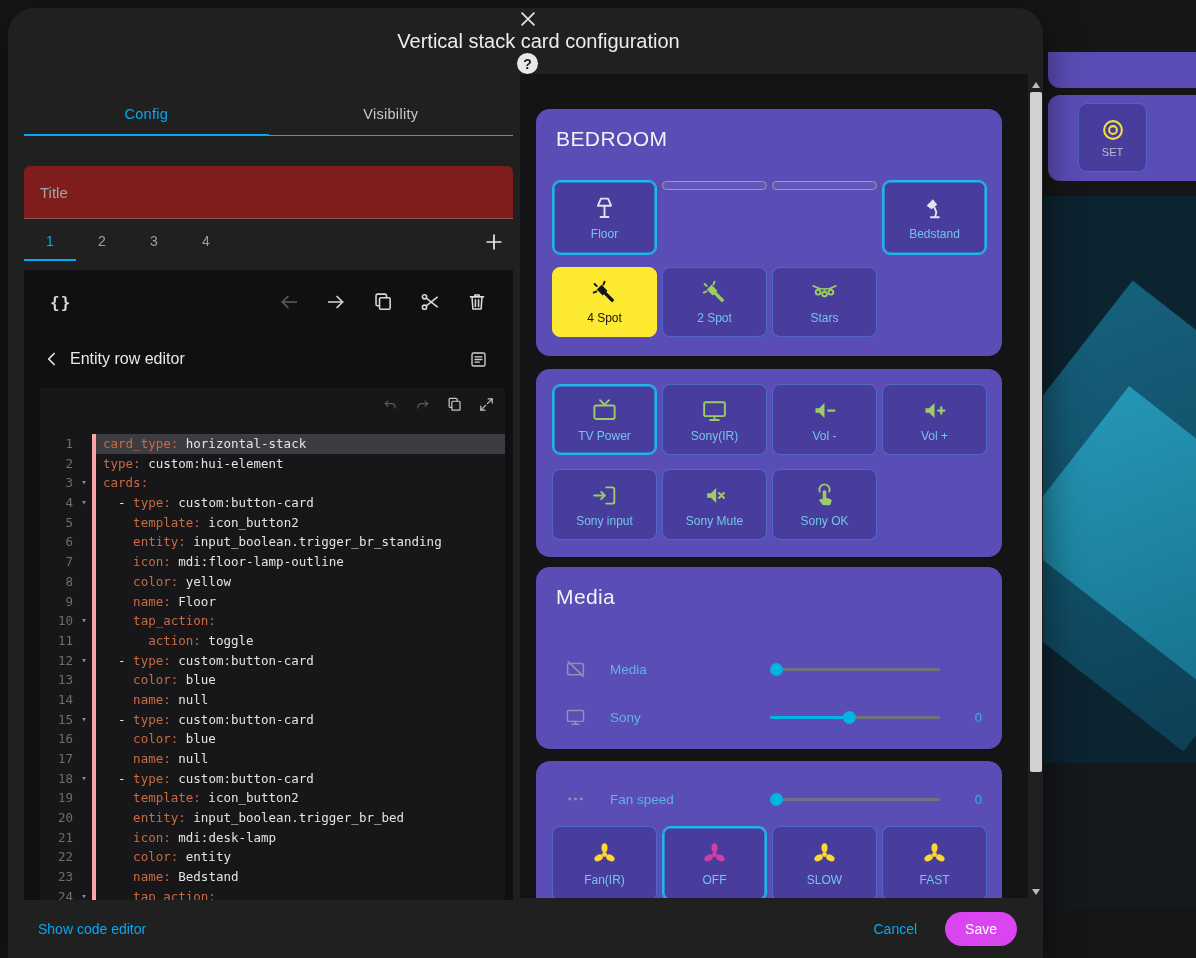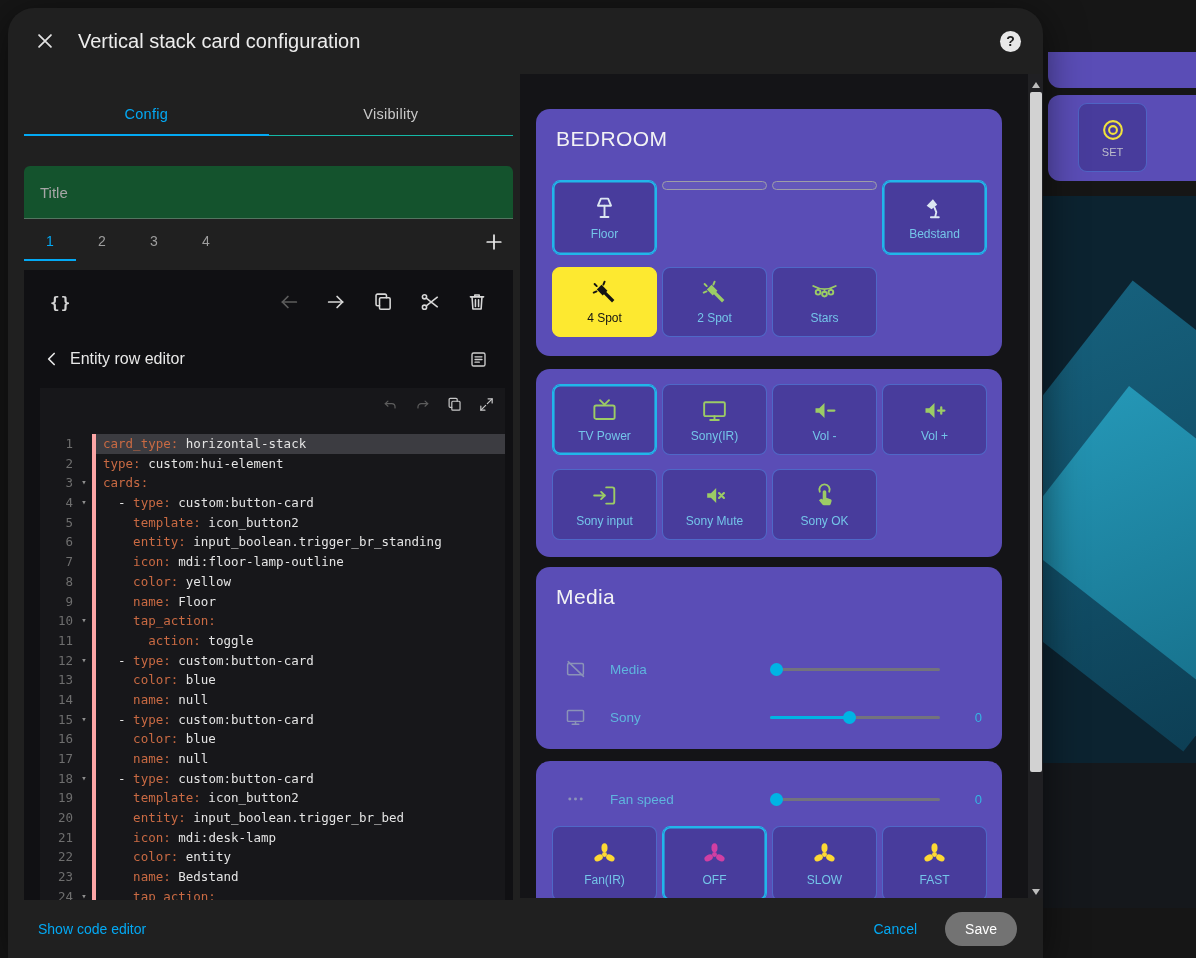--- a/index.html
+++ b/index.html
@@ -16,36 +16,36 @@
   .bg-setbtn .set-icn svg{width:26px;height:26px;}
   .set-lbl{font-size:11px;color:#bcbdcb;}
   .bg-photo{position:absolute;left:1043px;top:196px;width:153px;height:712px;background:#0c2330;overflow:hidden;}
   .ph1{position:absolute;left:-50px;top:150px;width:330px;height:340px;background:linear-gradient(120deg,#16607c,#0d3f55);transform:rotate(38deg);}
   .ph2{position:absolute;left:0px;top:250px;width:260px;height:190px;background:linear-gradient(120deg,#2496b5,#17718c);transform:rotate(38deg);}
   .ph3{position:absolute;left:0;bottom:0;width:100%;height:145px;background:#15181c;}
 
   
   .dialog{position:absolute;left:8px;top:8px;width:1035px;height:950px;background:#202020;border-radius:26px 26px 0 0;
     overflow:hidden;box-shadow:0 8px 40px rgba(0,0,0,.55);}
-  .dlg-header{height:66px;display:flex;align-items:center;padding:0 22px 0 26px;}
+  .dlg-header{height:66px;display:flex;align-items:center;padding:0 22px 0 26px;flex-direction:column;}
   .close{color:#e2e2e2;cursor:pointer;display:inline-flex;}
   .close svg{width:20px;height:20px;}
   .dlg-title{font-size:20px;font-weight:500;color:#ececec;margin-left:22px;}
   .hspacer{flex:1;}
   .help{width:21px;height:21px;border-radius:50%;background:#e8e8e8;color:#202020;font-weight:700;font-size:14px;
     display:flex;align-items:center;justify-content:center;cursor:pointer;}
 
   
   .left{position:absolute;left:16px;top:66px;width:489px;height:826px;}
   .tabs{position:absolute;top:18px;left:0;right:0;height:44px;display:flex;border-bottom:1px solid #14b8a6;}
   .tab{flex:1;display:flex;align-items:center;justify-content:center;font-size:14.5px;font-weight:500;color:#c9c9c9;
     letter-spacing:.3px;cursor:pointer;}
   .tab.active{color:#03a9f4;}
   .tab-underline{position:absolute;left:0;bottom:-1px;width:50%;height:2px;background:#03a9f4;}
-  .titlefield{position:absolute;top:92px;left:0;right:0;height:53px;background:#14532d;border-radius:6px 6px 0 0;
+  .titlefield{position:absolute;top:92px;left:0;right:0;height:53px;background:#7f1d1d;border-radius:6px 6px 0 0;
     border-bottom:1px solid rgba(160,160,160,.45);display:flex;align-items:center;cursor:text;}
   .tf-label{color:#a6a6a6;font-size:15px;padding-left:16px;}
   .pagetabs{position:absolute;top:148px;left:0;right:0;height:40px;display:flex;align-items:center;}
   .pt{width:52px;text-align:center;font-size:14px;color:#9e9e9e;padding:10px 0 12px;position:relative;cursor:pointer;}
   .pt.active{color:#03a9f4;}
   .pt.active::after{content:'';position:absolute;left:0;right:0;bottom:0;height:2px;background:#03a9f4;}
   .plus{margin-left:auto;margin-right:8px;color:#e8e8e8;cursor:pointer;display:inline-flex;}
   .plus svg{width:22px;height:22px;}
 
   .editor{position:absolute;top:196px;left:0;right:0;height:630px;background:#101013;}
@@ -111,21 +111,21 @@
   .sb-arrow.up{top:0;}
   .sb-arrow.down{bottom:0;}
   .sb-arrow.up::after{content:'';position:absolute;left:3.5px;top:4px;border:4px solid transparent;border-bottom:6px solid #bdbdbd;}
   .sb-arrow.down::after{content:'';position:absolute;left:3.5px;top:7px;border:4px solid transparent;border-top:6px solid #bdbdbd;}
   .sb-thumb{position:absolute;left:1.5px;top:18px;width:12px;height:680px;background:#d2d2d2;border-radius:2px;cursor:grab;}
 
   
   .dlg-footer{position:absolute;left:0;right:0;bottom:0;height:58px;display:flex;align-items:center;padding:0 26px 0 30px;}
   .link{color:#03a9f4;font-size:14px;font-weight:500;cursor:pointer;}
   .fspacer{flex:1;}
-  .save{background:#737373;color:#fff;border:none;border-radius:17px;height:34px;padding:0 20px;font-size:14px;font-weight:500;
+  .save{background:#d946ef;color:#fff;border:none;border-radius:17px;height:34px;padding:0 20px;font-size:14px;font-weight:500;
     margin-left:28px;font-family:"Liberation Sans",sans-serif;cursor:pointer;}
 </style>
 </head>
 <body>
 
 <div class="screen">
 
   <div class="bg-strip"></div>
   <div class="bg-setcard">
     <div class="bg-setbtn">

